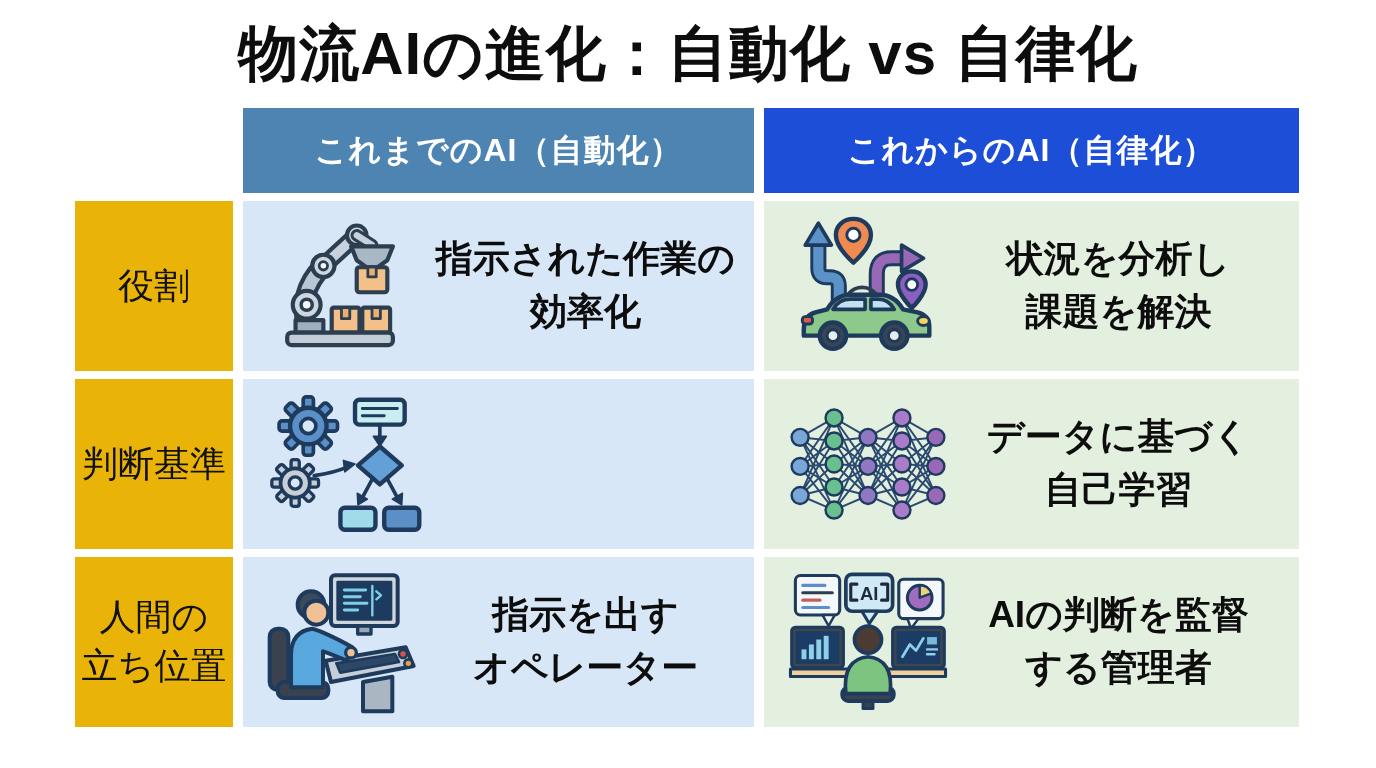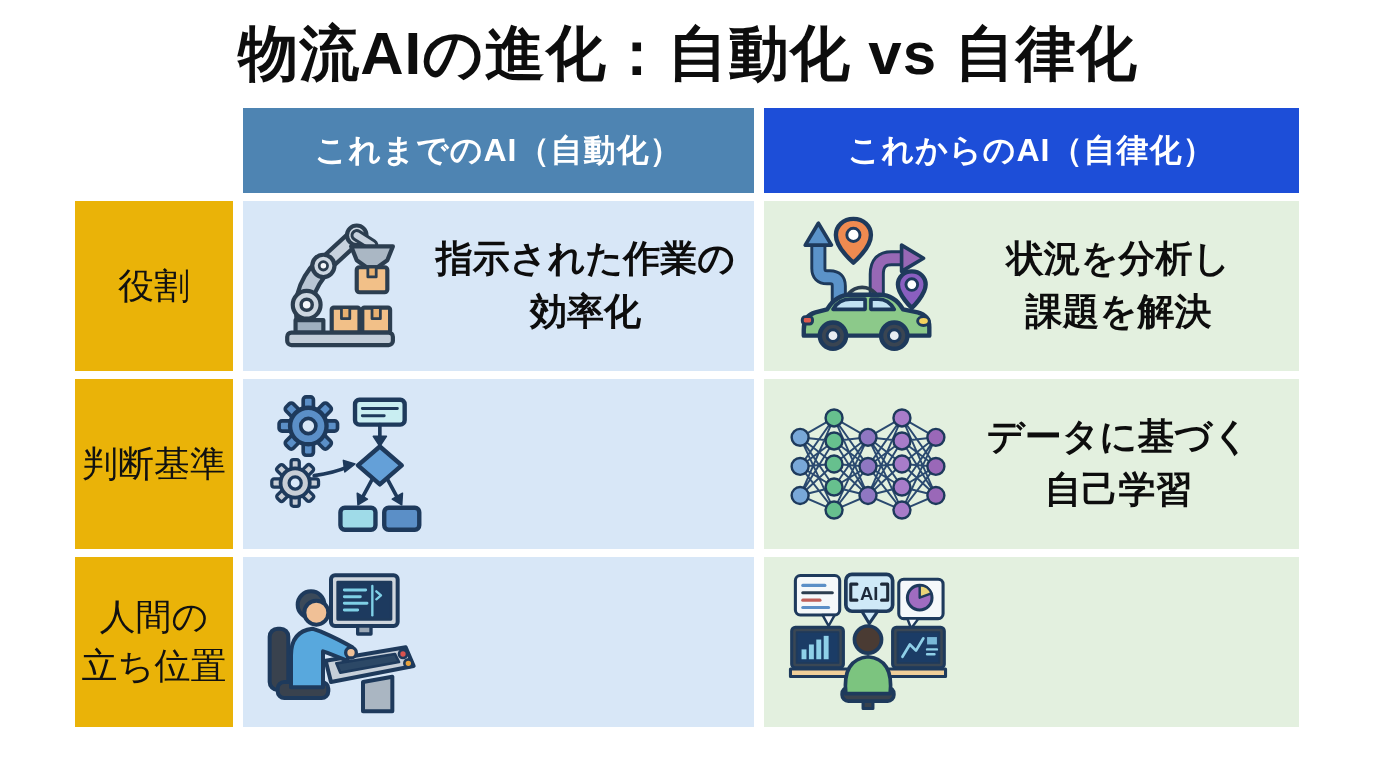--- a/index.html
+++ b/index.html
@@ -227,20 +227,22 @@
           <polygon points="52,70 96,63 99,69 55,77" fill="#2c4866" stroke-width="2"></polygon>
           <circle cx="102" cy="63" r="3" fill="#d9534f" stroke-width="2"></circle>
           <circle cx="106" cy="70" r="3" fill="#e8a33d" stroke-width="2"></circle>
           <circle cx="33" cy="26" r="10" fill="#3b4a5a" stroke-width="3"></circle>
           <circle cx="37" cy="32" r="9" fill="#f0c096" stroke-width="3"></circle>
           <path d="M18 88 L18 64 Q18 46 34 44 L40 46 Q54 52 64 58 L60 68 Q48 63 42 61 L42 88 Z" fill="#58a8dd" stroke-width="3"></path>
           <circle cx="63" cy="62" r="4" fill="#f0c096" stroke-width="2.5"></circle>
         </g>
       </svg>
     </div>
+    <div class="ctext">指示を出す
+オペレーター</div>
   </div>
 
   <div class="cell c-green">
     <div class="icon-wrap">
       <svg viewBox="0 0 130 112">
         <g stroke="#1e3a5c" stroke-linecap="round" stroke-linejoin="round">
           <rect x="6" y="2" width="36" height="32" rx="4" fill="#f5f8fa" stroke-width="2.5"></rect>
           <polygon points="28,34 38,34 33,43" fill="#f5f8fa" stroke-width="2"></polygon>
           <path d="M12 10 H30" stroke="#5b8fc7" stroke-width="2.5" fill="none"></path>
           <path d="M12 16 H36" stroke="#2c3e50" stroke-width="2.5" fill="none"></path>
@@ -268,15 +270,17 @@
           <polyline points="93,68 99,58 104,63 110,53" fill="none" stroke="#8fd0e8" stroke-width="2.2"></polyline>
           <rect x="113" y="52" width="8" height="6" fill="#79b8d8" stroke="none"></rect>
           <path d="M113 62 H121 M113 66 H119" stroke="#8fd0e8" stroke-width="2" fill="none"></path>
           <rect x="61" y="103" width="8" height="7" fill="#39424e" stroke-width="2.5"></rect>
           <rect x="44" y="93" width="42" height="11" rx="5" fill="#39424e" stroke-width="3"></rect>
           <path d="M47 98 Q44 70 65 68 Q86 70 83 98 Z" fill="#7cc47f" stroke-width="3"></path>
           <circle cx="65" cy="54" r="11" fill="#4a3b33" stroke-width="3"></circle>
         </g>
       </svg>
     </div>
+    <div class="ctext">AIの判断を監督
+する管理者</div>
   </div>
 
 </div>
 
 </body></html>

